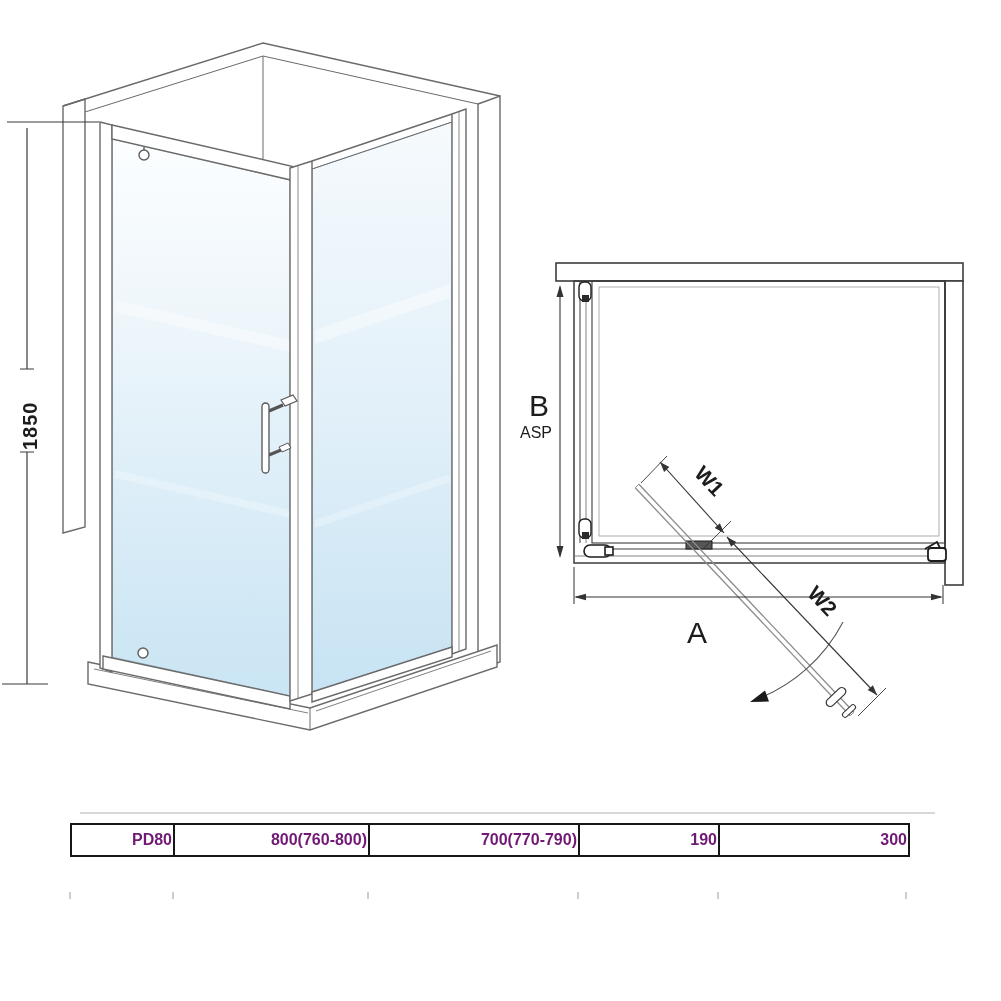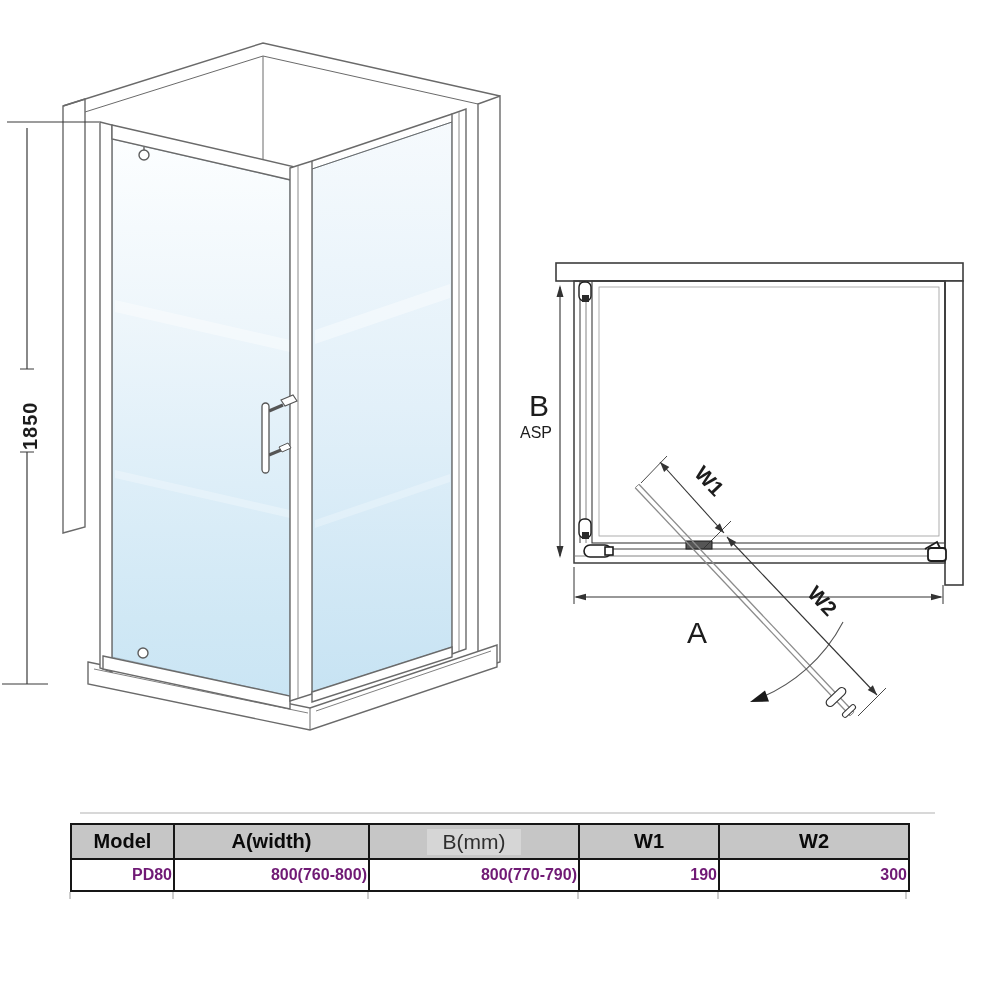--- a/index.html
+++ b/index.html
@@ -228,33 +228,24 @@
 <div class="spec-table-wrap">
   <table class="spec">
     <colgroup>
       <col style="width:103px">
           <col style="width:195px">
           <col style="width:210px">
       <col style="width:140px">
           <col style="width:190px">
     </colgroup>
     <tbody>
-          <tr class="hdr">
-      <th>Model</th>
-      <th>A(width)</th>
-      <th class="bmm">
-        <span class="bmm-patch">B(mm)</span>
-      </th>
-      <th>W1</th>
-      <th>W2</th>
-    </tr>
     <tr class="dat">
       <td>PD80</td>
       <td>800(760-800)</td>
-      <td>800(770-790)</td>
+      <td>700(770-790)</td>
       <td>190</td>
       <td>300</td>
     </tr>
   </tbody>
       </table>
 </div>
 
 </div>
 
 </body></html>

